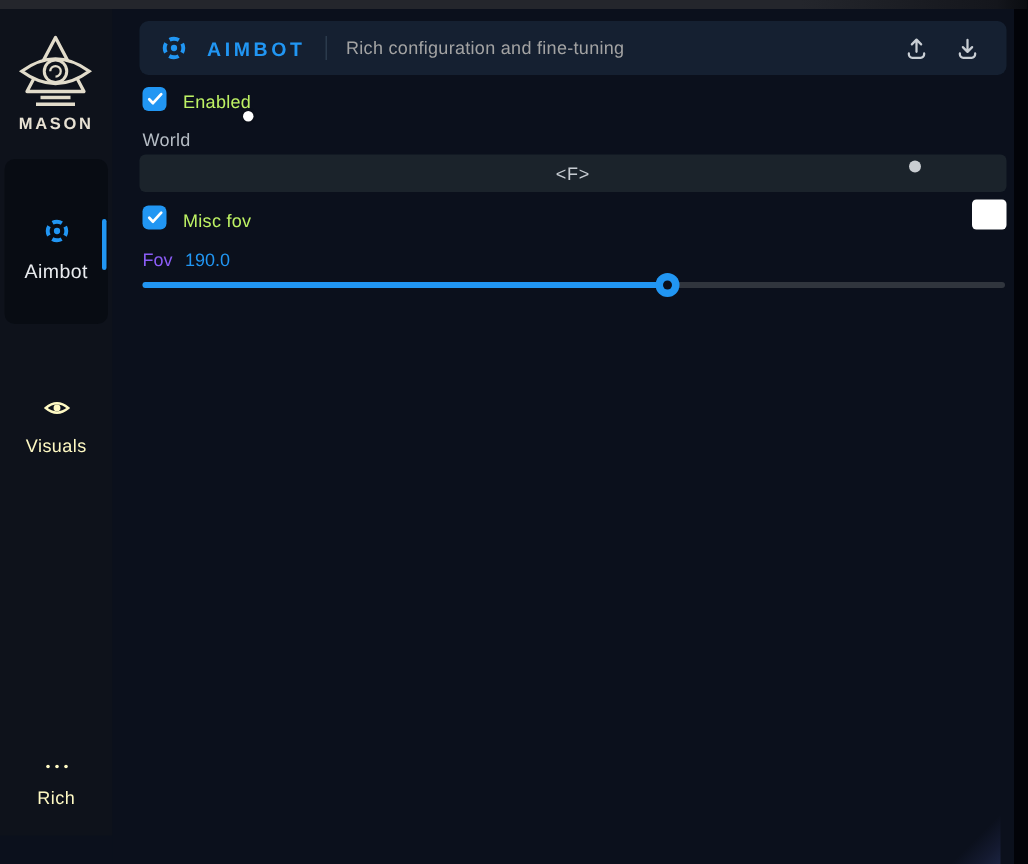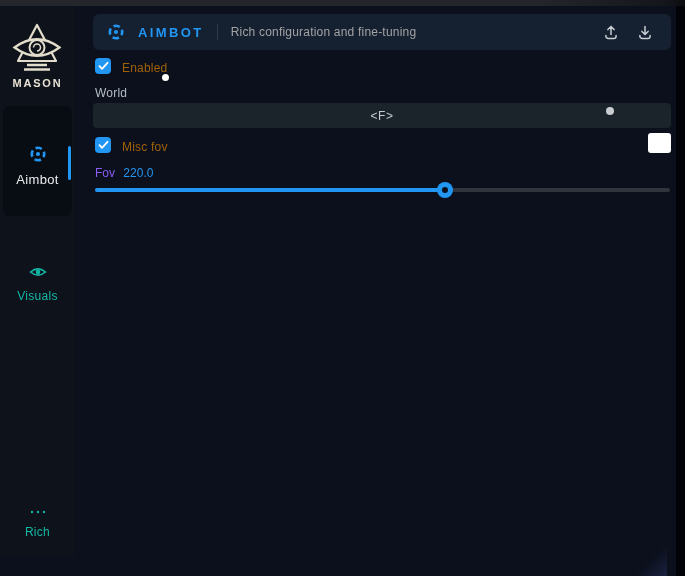--- a/index.html
+++ b/index.html
@@ -12,21 +12,21 @@
 
   
   .right-edge{position:absolute;right:0;top:6px;width:9px;height:570px;background:#020archive308;background:#020308;}
 
   
   .sidebar{position:absolute;left:0;top:6px;width:75px;height:551px;background:#0e121b;}
   .brand-logo{position:absolute;left:12px;top:16px;width:50px;height:52px;color:#e2dccb;}
   .brand-name{position:absolute;left:0;top:71px;width:75px;text-align:center;
     color:#e7e1d3;font-size:11px;font-weight:bold;letter-spacing:1.8px;}
 
-  .nav-item{position:absolute;left:0;width:75px;text-align:center;color:#14b8a6;cursor:default;}
+  .nav-item{position:absolute;left:0;width:75px;text-align:center;color:#fef9c3;cursor:default;}
   .nav-item .nav-icon{display:inline-block;}
   .nav-label{display:block;font-size:12px;margin-top:6px;letter-spacing:.3px;}
 
   .selected-block{position:absolute;left:3px;top:100px;width:69px;height:110px;
     background:#080c13;border-radius:7px;}
   .active-bar{position:absolute;left:68px;top:140px;width:3px;height:34px;
     background:var(--accent);border-radius:2px;}
   .nav-aimbot{top:139px;color:var(--accent);}
   .nav-aimbot .nav-label{color:#e9ecef;margin-top:5px;font-size:13px;}
   .nav-visuals{top:259px;}
@@ -46,21 +46,21 @@
   .hdr-iconbtn{color:#c9ced4;display:flex;align-items:center;justify-content:center;
     width:24px;height:24px;cursor:pointer;}
   .hdr-iconbtn + .hdr-iconbtn{margin-left:10px;}
 
   .checkbox{position:absolute;width:16px;height:16px;border-radius:4px;background:#2a313b;
     display:flex;align-items:center;justify-content:center;cursor:pointer;}
   .checkbox .tick{display:none;}
   .checkbox.checked{background:var(--accent);}
   .checkbox.checked .tick{display:block;}
 
-  .lbl{position:absolute;font-size:12px;color:#a16207;letter-spacing:.2px;}
+  .lbl{position:absolute;font-size:12px;color:#bef264;letter-spacing:.2px;}
   .lbl-dim{color:#b5bcc4;}
 
   .bind-input{position:absolute;left:18px;top:97px;width:578px;height:25px;background:#1b232b;
     border-radius:4px;display:flex;align-items:center;justify-content:center;cursor:pointer;}
   .bind-value{color:#c6cbd1;font-size:12px;letter-spacing:.5px;}
   .bind-dot{position:absolute;left:513px;top:4px;width:8px;height:8px;border-radius:50%;background:#c9cdd1;}
 
   .swatch{position:absolute;left:573px;top:127px;width:23px;height:20px;border-radius:3px;cursor:pointer;}
 
   .slider{position:absolute;left:20px;top:182px;width:575px;height:4px;border-radius:2px;
@@ -179,21 +179,21 @@
     <div class="checkbox checked" style="left:20px;top:131px;">
       <svg class="tick" width="11" height="10" viewBox="0 0 11 10" fill="none" stroke="#fff" stroke-width="1.8" stroke-linecap="round" stroke-linejoin="round">
         <path d="M1.5 5.2 L4 7.8 L9.5 1.8"></path>
       </svg>
     </div>
     <span class="lbl" style="left:47px;top:134px;">Misc fov</span>
     <div class="swatch" style="background: rgb(255, 255, 255);"></div>
 
     <div class="fov-row">
       <span class="fov-name">Fov</span>
-      <span class="fov-value">220.0</span>
+      <span class="fov-value">190.0</span>
     </div>
     <div class="slider">
       <div class="slider-fill" style="width: 60.9%;"></div>
       <div class="slider-thumb" style="left: calc(60.9% - 8px);"></div>
     </div>
 
     <div class="corner-shade"></div>
   </main>
 
   <div class="right-edge"></div>

